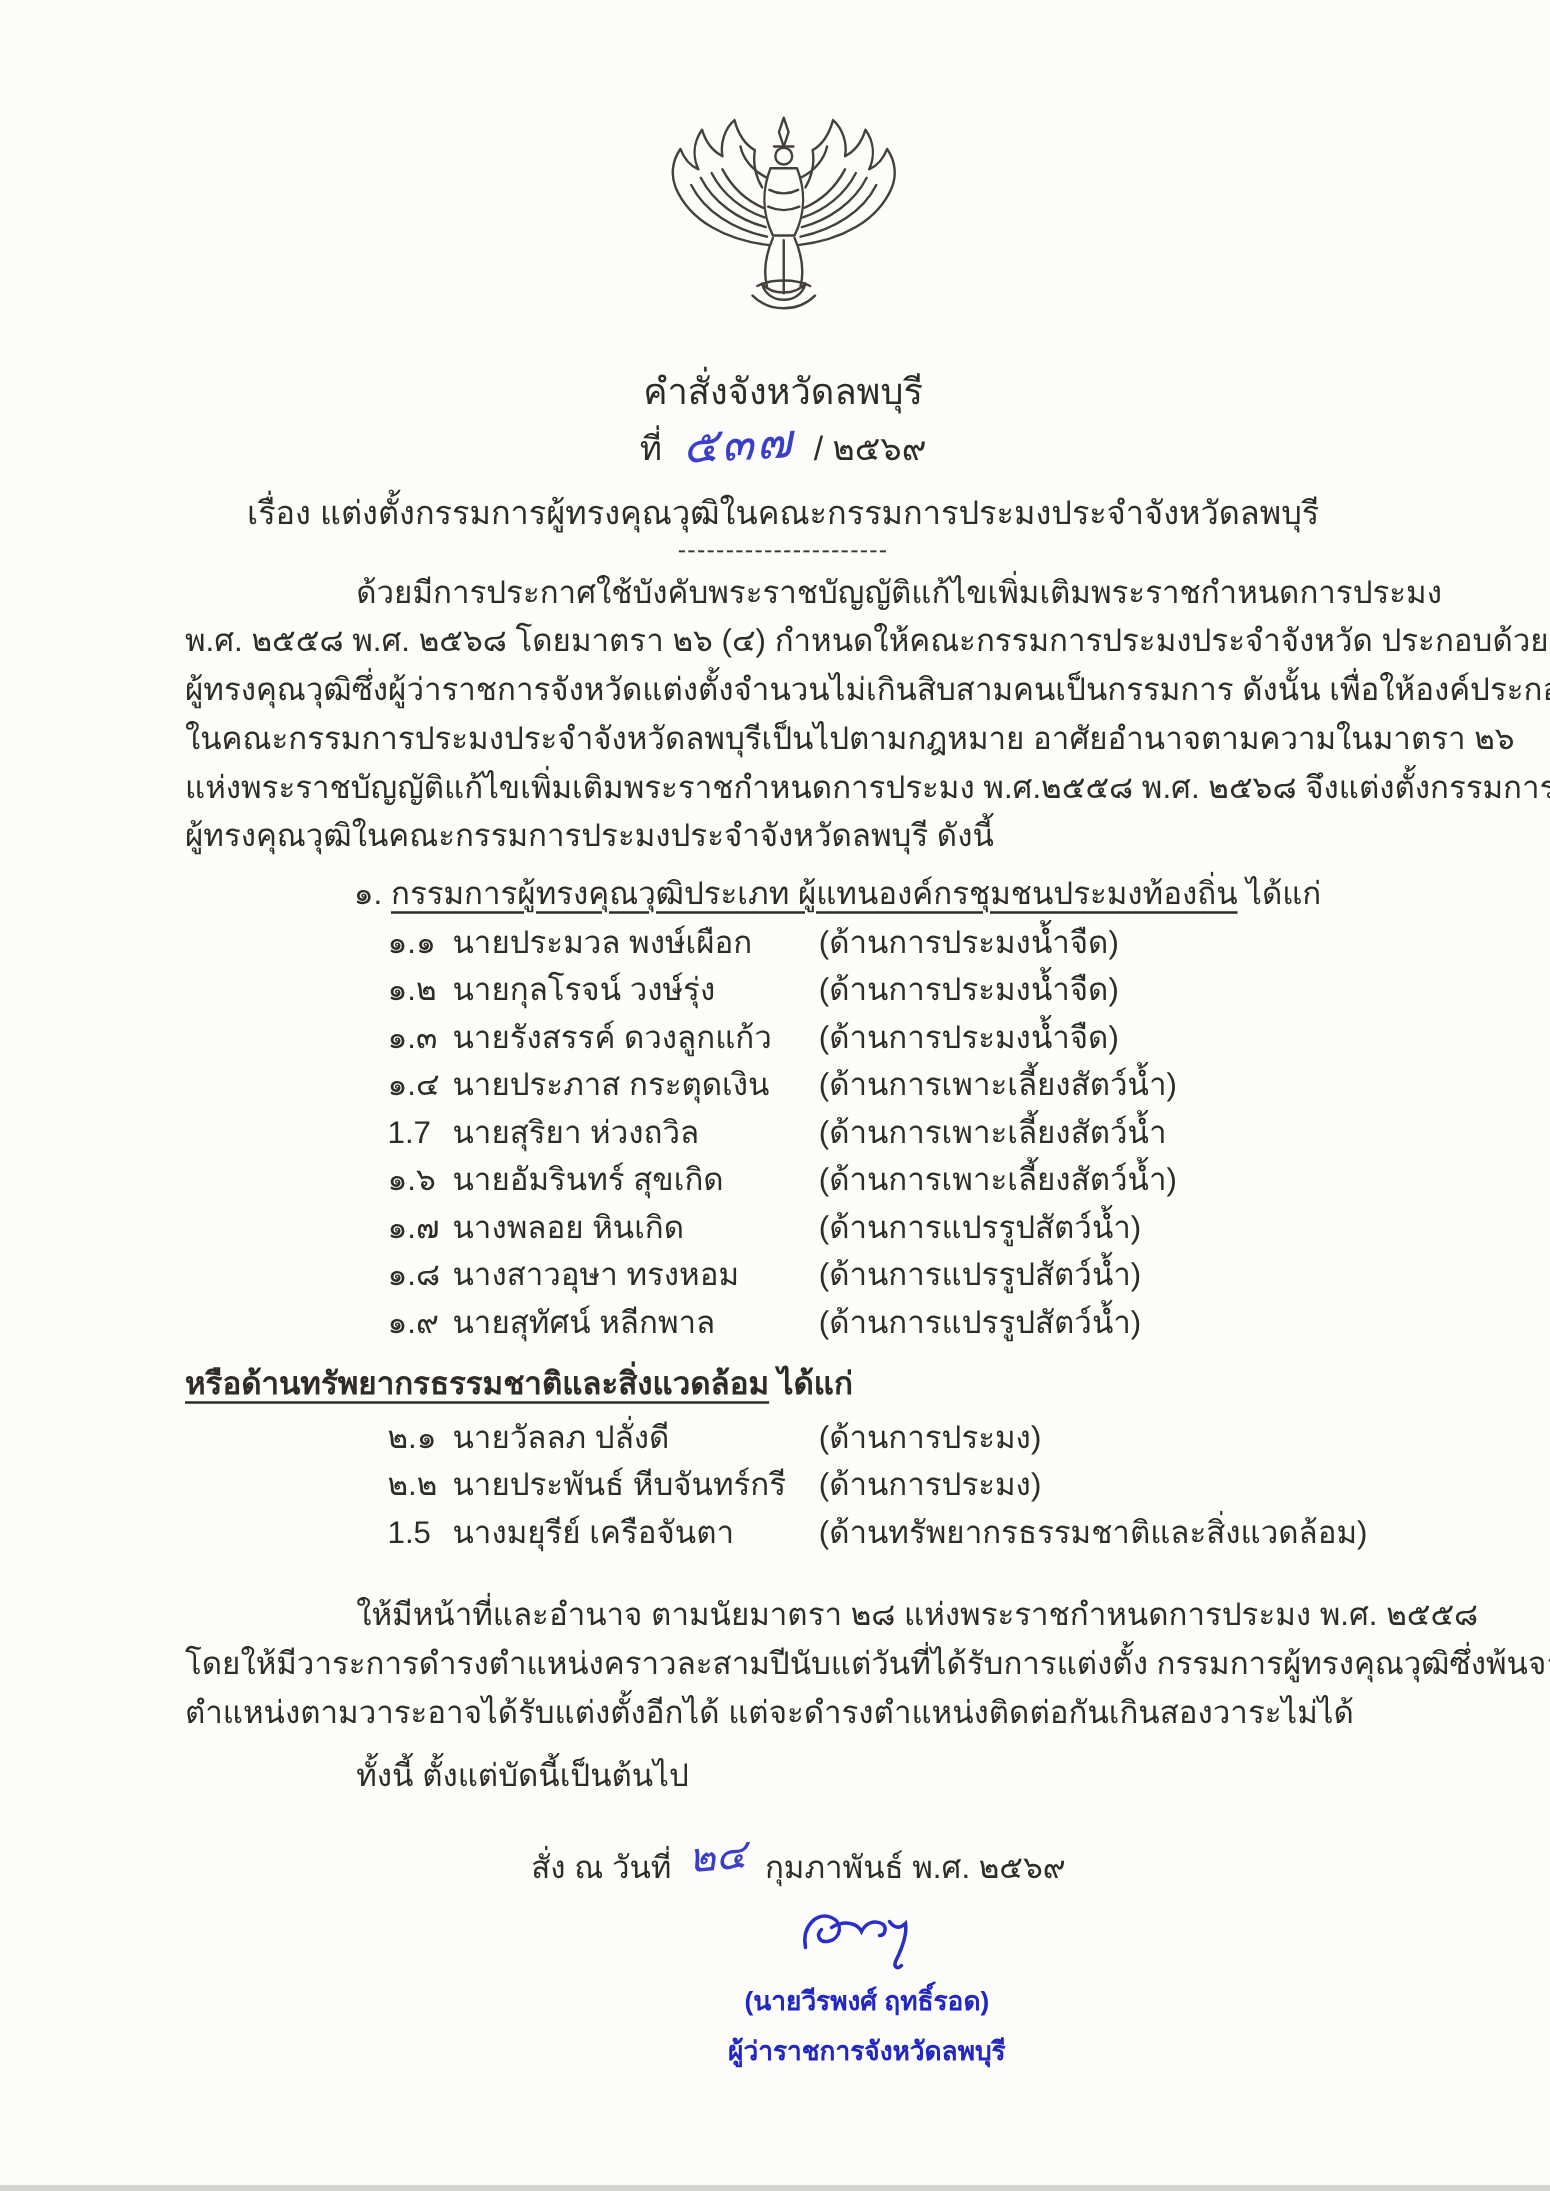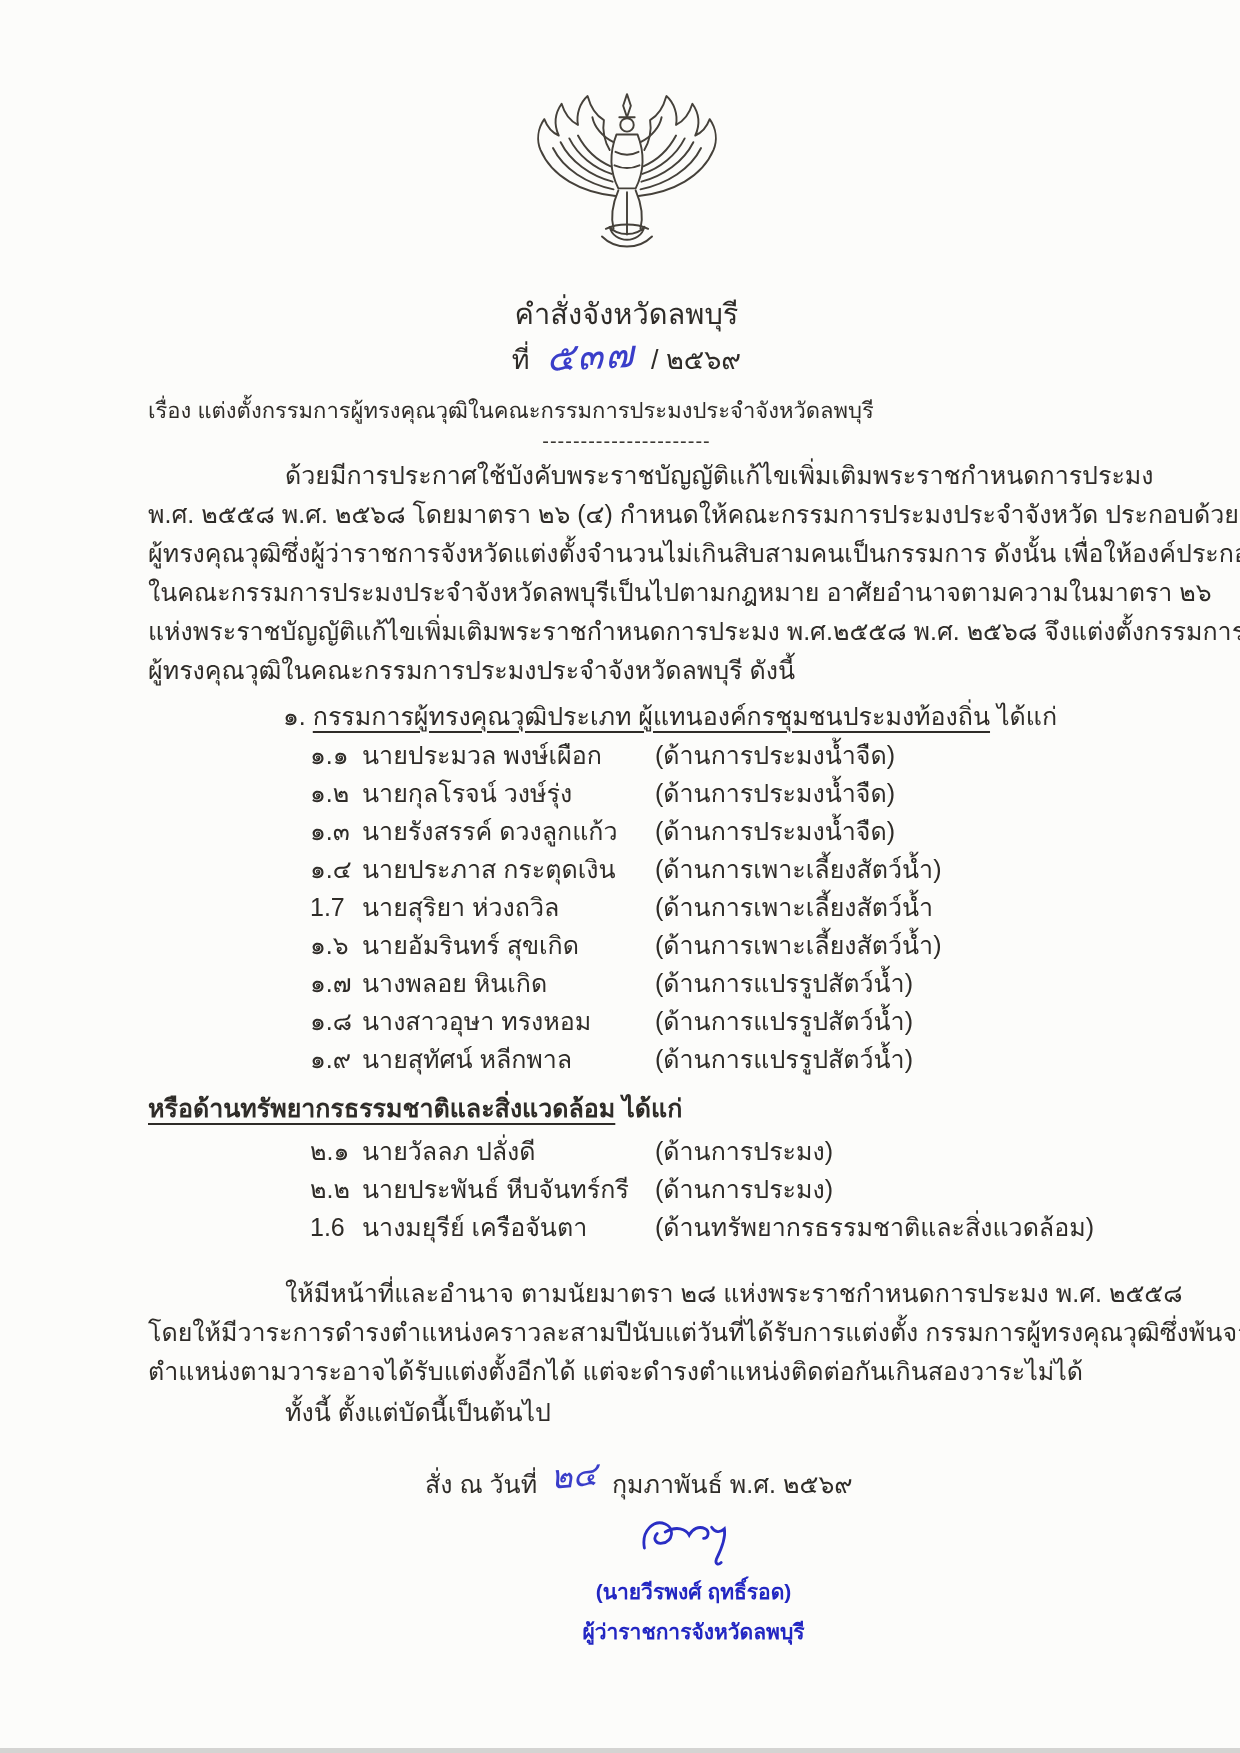--- a/index.html
+++ b/index.html
@@ -21,21 +21,21 @@
   .doc-title { text-align:center; margin-top:42px; font-size:29px; line-height:36px; }
   .doc-number { display:flex; justify-content:center; align-items:baseline; gap:16px; line-height:48px; font-size:27px; }
   .handwriting {
     color:var(--handwriting-blue,#3a3ec9);
     font-size:38px;
     transform:rotate(-3deg);
     display:inline-block;
     font-style:italic;
     letter-spacing:2px;
   }
-  .doc-subject { text-align:left; margin-top:8px; font-size:22px; line-height:38px; }
+  .doc-subject { text-align:center; margin-top:8px; font-size:26px; line-height:38px; }
   .doc-divider { text-align:center; line-height:22px; font-size:20px; letter-spacing:1px; color:#3a3732; }
 
   
   .para { margin-top:0; }
   .para .line { line-height:39px; white-space:nowrap; }
   .opening { margin-top:4px; }
   .indent-first .line:nth-of-type(1) { text-indent:137px; }
 
   .sec-heading { line-height:40px; white-space:nowrap; }
   .sec-heading.first-line { text-indent:135px; }
@@ -44,21 +44,21 @@
   .u { text-decoration:underline; text-decoration-thickness:1.5px; text-underline-offset:6px; }
 
   .member-list { margin-top:0; }
   .member-list.second { margin-top:4px; }
   .member-row { display:flex; line-height:38px; padding-left:162px; white-space:nowrap; }
   .m-no { flex:0 0 52px; }
   .m-name { flex:0 0 293px; }
   .m-field { flex:1; }
 
   .duty { margin-top:28px; }
-  .effective { margin-top:2px; line-height:39px; text-indent:137px; }
+  .effective { margin-top:12px; line-height:39px; text-indent:137px; }
 
   .order-line { margin-top:26px; margin-left:277px; display:flex; align-items:baseline; gap:14px; line-height:48px; white-space:nowrap; }
   .handwriting-day {
     color:var(--handwriting-blue,#3a3ec9);
     font-size:33px;
     transform:rotate(-5deg) translateY(-6px);
     display:inline-block;
     font-style:italic;
   }
 
@@ -223,21 +223,21 @@
           <span class="m-field">(ด้านการประมง)</span>
         </div>
 
         <div class="member-row">
           <span class="m-no">๒.๒</span>
           <span class="m-name">นายประพันธ์ หีบจันทร์กรี</span>
           <span class="m-field">(ด้านการประมง)</span>
         </div>
 
         <div class="member-row">
-          <span class="m-no">1.6</span>
+          <span class="m-no">1.5</span>
           <span class="m-name">นางมยุรีย์  เครือจันตา</span>
           <span class="m-field">(ด้านทรัพยากรธรรมชาติและสิ่งแวดล้อม)</span>
         </div>
       </div>
 
     <div class="para duty indent-first">
 
         <div class="line">ให้มีหน้าที่และอำนาจ ตามนัยมาตรา ๒๘ แห่งพระราชกำหนดการประมง พ.ศ. ๒๕๕๘</div>
 
         <div class="line">โดยให้มีวาระการดำรงตำแหน่งคราวละสามปีนับแต่วันที่ได้รับการแต่งตั้ง กรรมการผู้ทรงคุณวุฒิซึ่งพ้นจาก</div>

